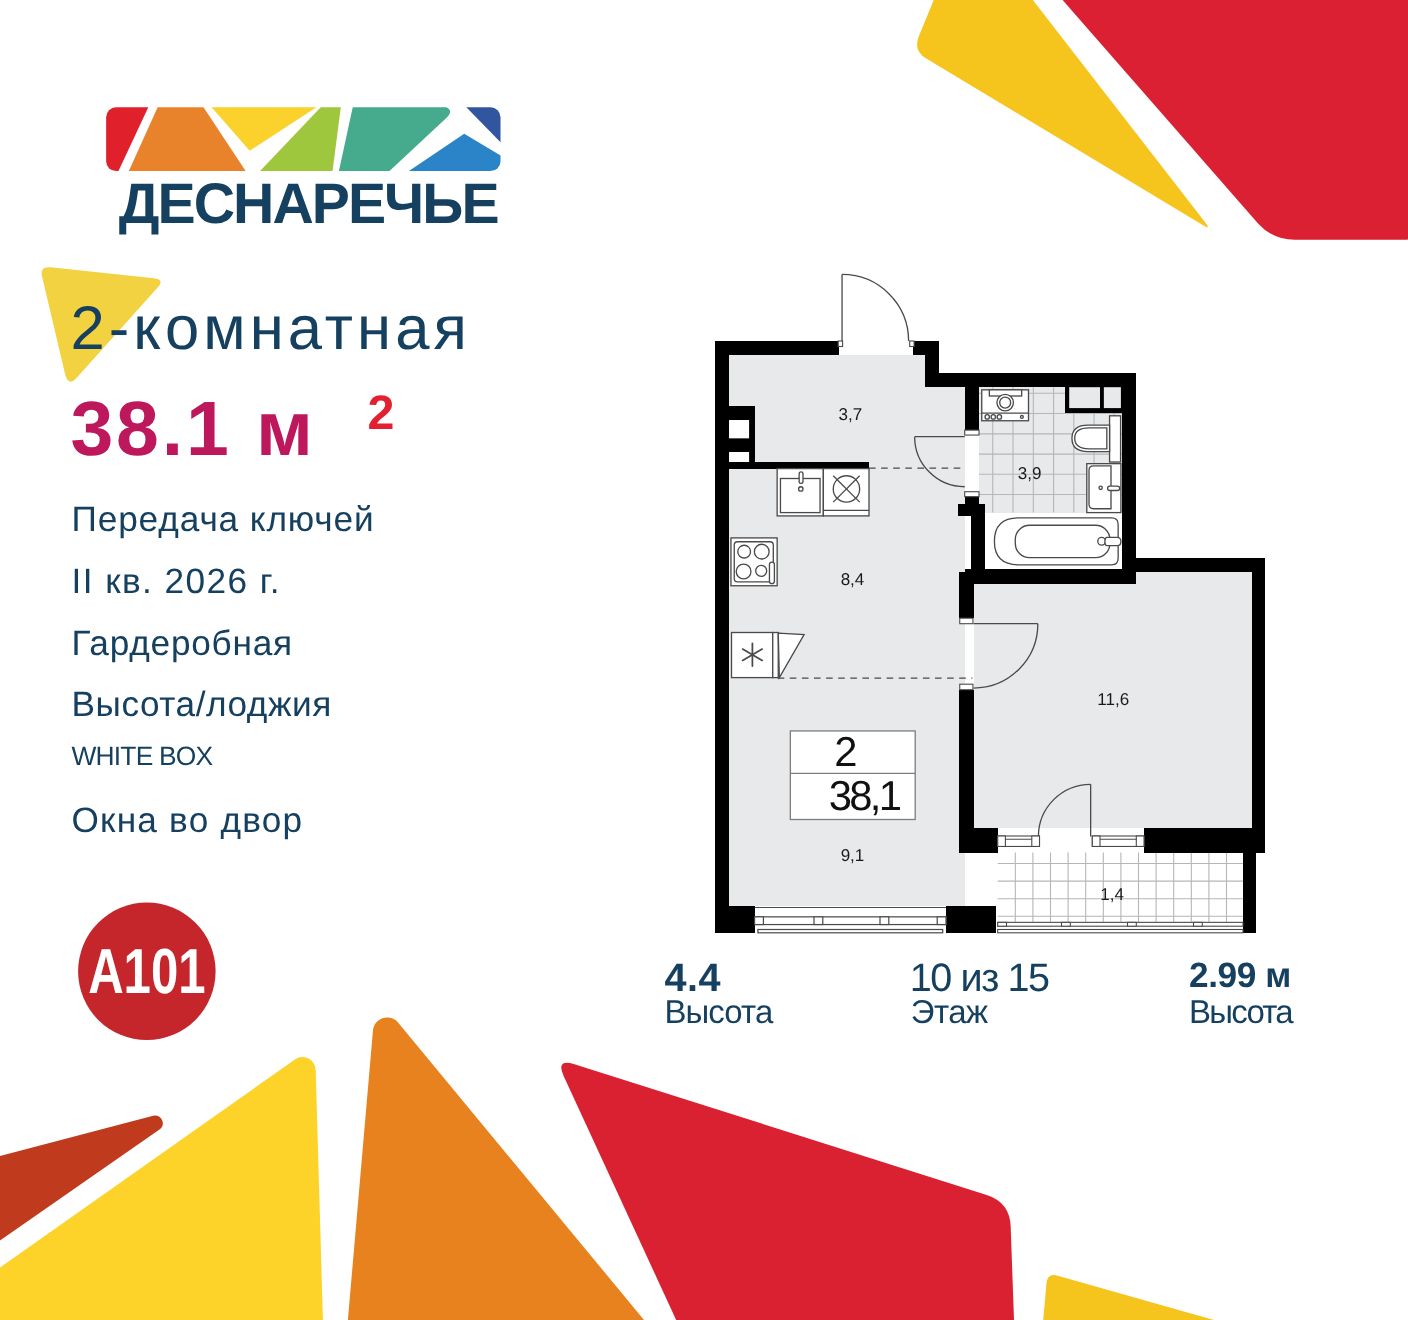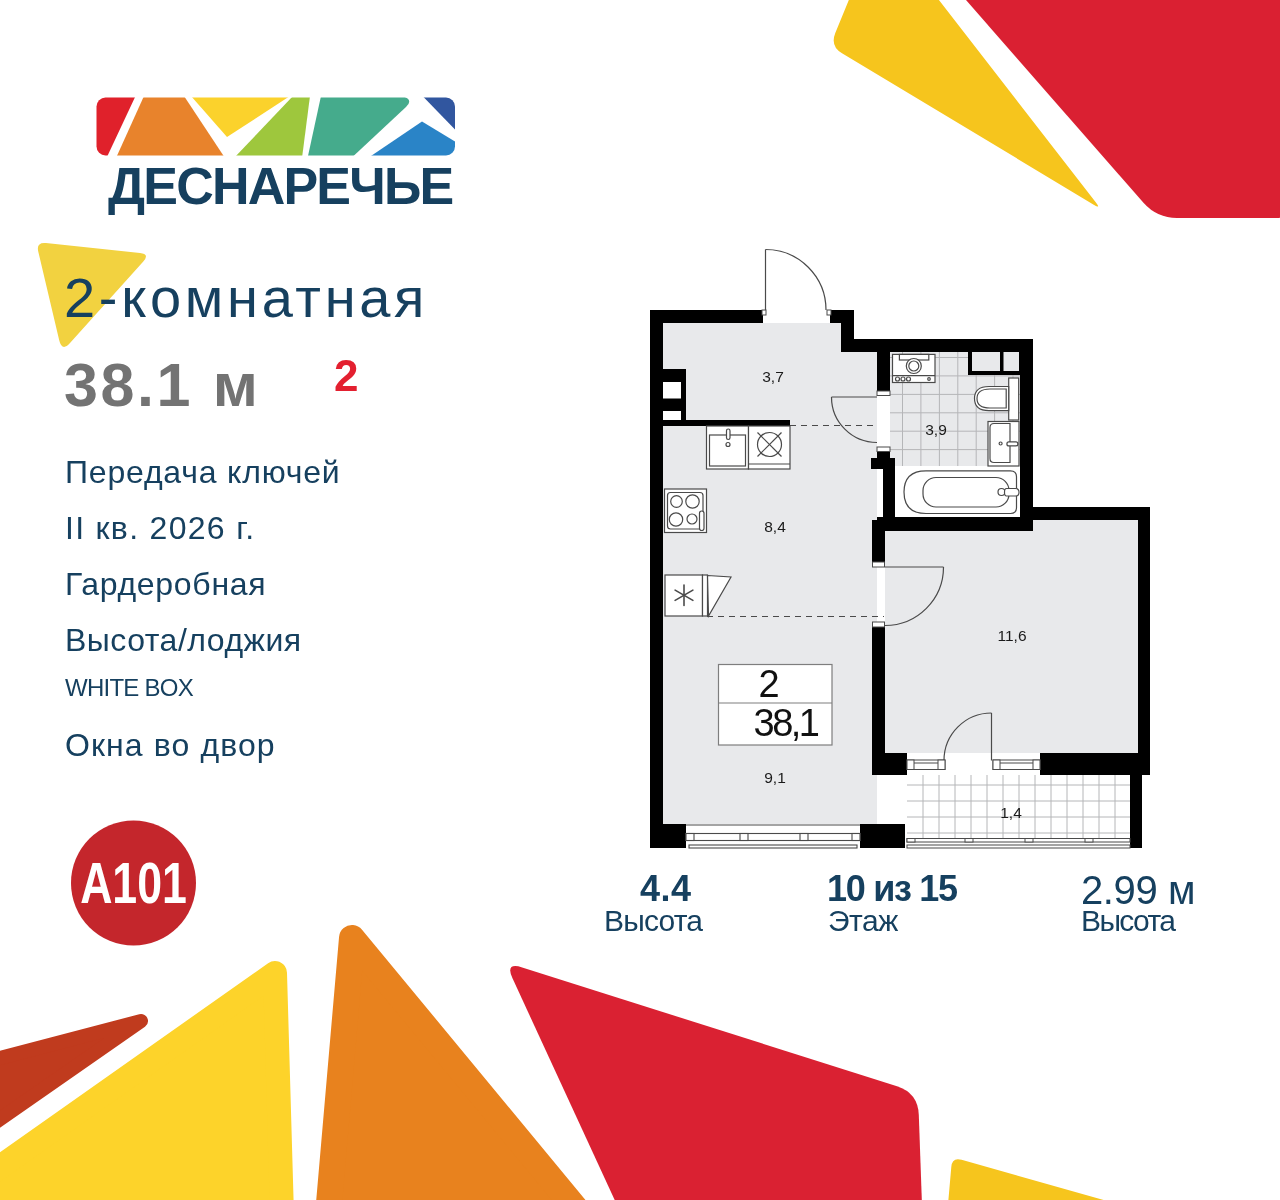--- a/index.html
+++ b/index.html
@@ -219,26 +219,26 @@
     <text x="936" y="435">3,9</text>
     <text x="775" y="532">8,4</text>
     <text x="1012" y="641">11,6</text>
     <text x="775" y="783">9,1</text>
     <text x="1011" y="818">1,4</text>
   </g>
 </svg>
 
 <div class="abs navy" style="left:108px;top:156px;font-size:52px;font-weight:bold;letter-spacing:-1.8px;">ДЕСНАРЕЧЬЕ</div>
 <div class="abs navy" style="left:64px;top:265.3px;font-size:56px;letter-spacing:3.7px;">2-комнатная</div>
-<div class="abs" style="left:64px;top:349.7px;font-size:61px;font-weight:bold;letter-spacing:2.6px;color:#737373;">38.1 м</div>
+<div class="abs" style="left:64px;top:349.7px;font-size:70px;font-weight:bold;letter-spacing:2.6px;color:#be185d;">38.1 м</div>
 <div class="abs" style="left:334px;top:351px;font-size:44px;font-weight:bold;color:#e32030;">2</div>
 <div class="abs navy" style="left:65px;top:454px;font-size:32px;letter-spacing:0.8px;">Передача ключей</div>
 <div class="abs navy" style="left:65px;top:510.1px;font-size:32px;letter-spacing:1.3px;">II кв. 2026 г.</div>
 <div class="abs navy" style="left:65px;top:565.8px;font-size:32px;letter-spacing:0.7px;">Гардеробная</div>
 <div class="abs navy" style="left:65px;top:622.1px;font-size:32px;letter-spacing:0.5px;">Высота/лоджия</div>
 <div class="abs navy" style="left:65px;top:674.1px;font-size:24px;letter-spacing:-0.75px;">WHITE BOX</div>
 <div class="abs navy" style="left:65px;top:726.8px;font-size:32px;letter-spacing:1.1px;">Окна во двор</div>
-<div class="abs navy" style="left:604px;top:868.4px;font-size:36px;font-weight:bold;letter-spacing:0.5px;margin-left:36px;">4.4</div>
-<div class="abs navy" style="left:827px;top:868.4px;font-size:36px;font-weight:bold;letter-spacing:-1.29px;">10 из 15</div>
-<div class="abs navy" style="left:1081px;top:868.4px;font-size:40px;font-weight:normal;letter-spacing:-0.4px;">2.99 м</div>
+<div class="abs navy" style="left:604px;top:868.4px;font-size:36px;font-weight:bold;letter-spacing:0.5px;">4.4</div>
+<div class="abs navy" style="left:827px;top:868.4px;font-size:36px;font-weight:normal;letter-spacing:-1.29px;">10 из 15</div>
+<div class="abs navy" style="left:1081px;top:868.4px;font-size:32px;font-weight:bold;letter-spacing:-0.4px;">2.99 м</div>
 <div class="abs navy" style="left:604px;top:903.5px;font-size:30px;letter-spacing:-0.8px;">Высота</div>
 <div class="abs navy" style="left:828px;top:903.5px;font-size:30px;letter-spacing:-0.5px;">Этаж</div>
 <div class="abs navy" style="left:1081px;top:903.5px;font-size:30px;letter-spacing:-1.6px;">Высота</div>
 
 </body></html>

